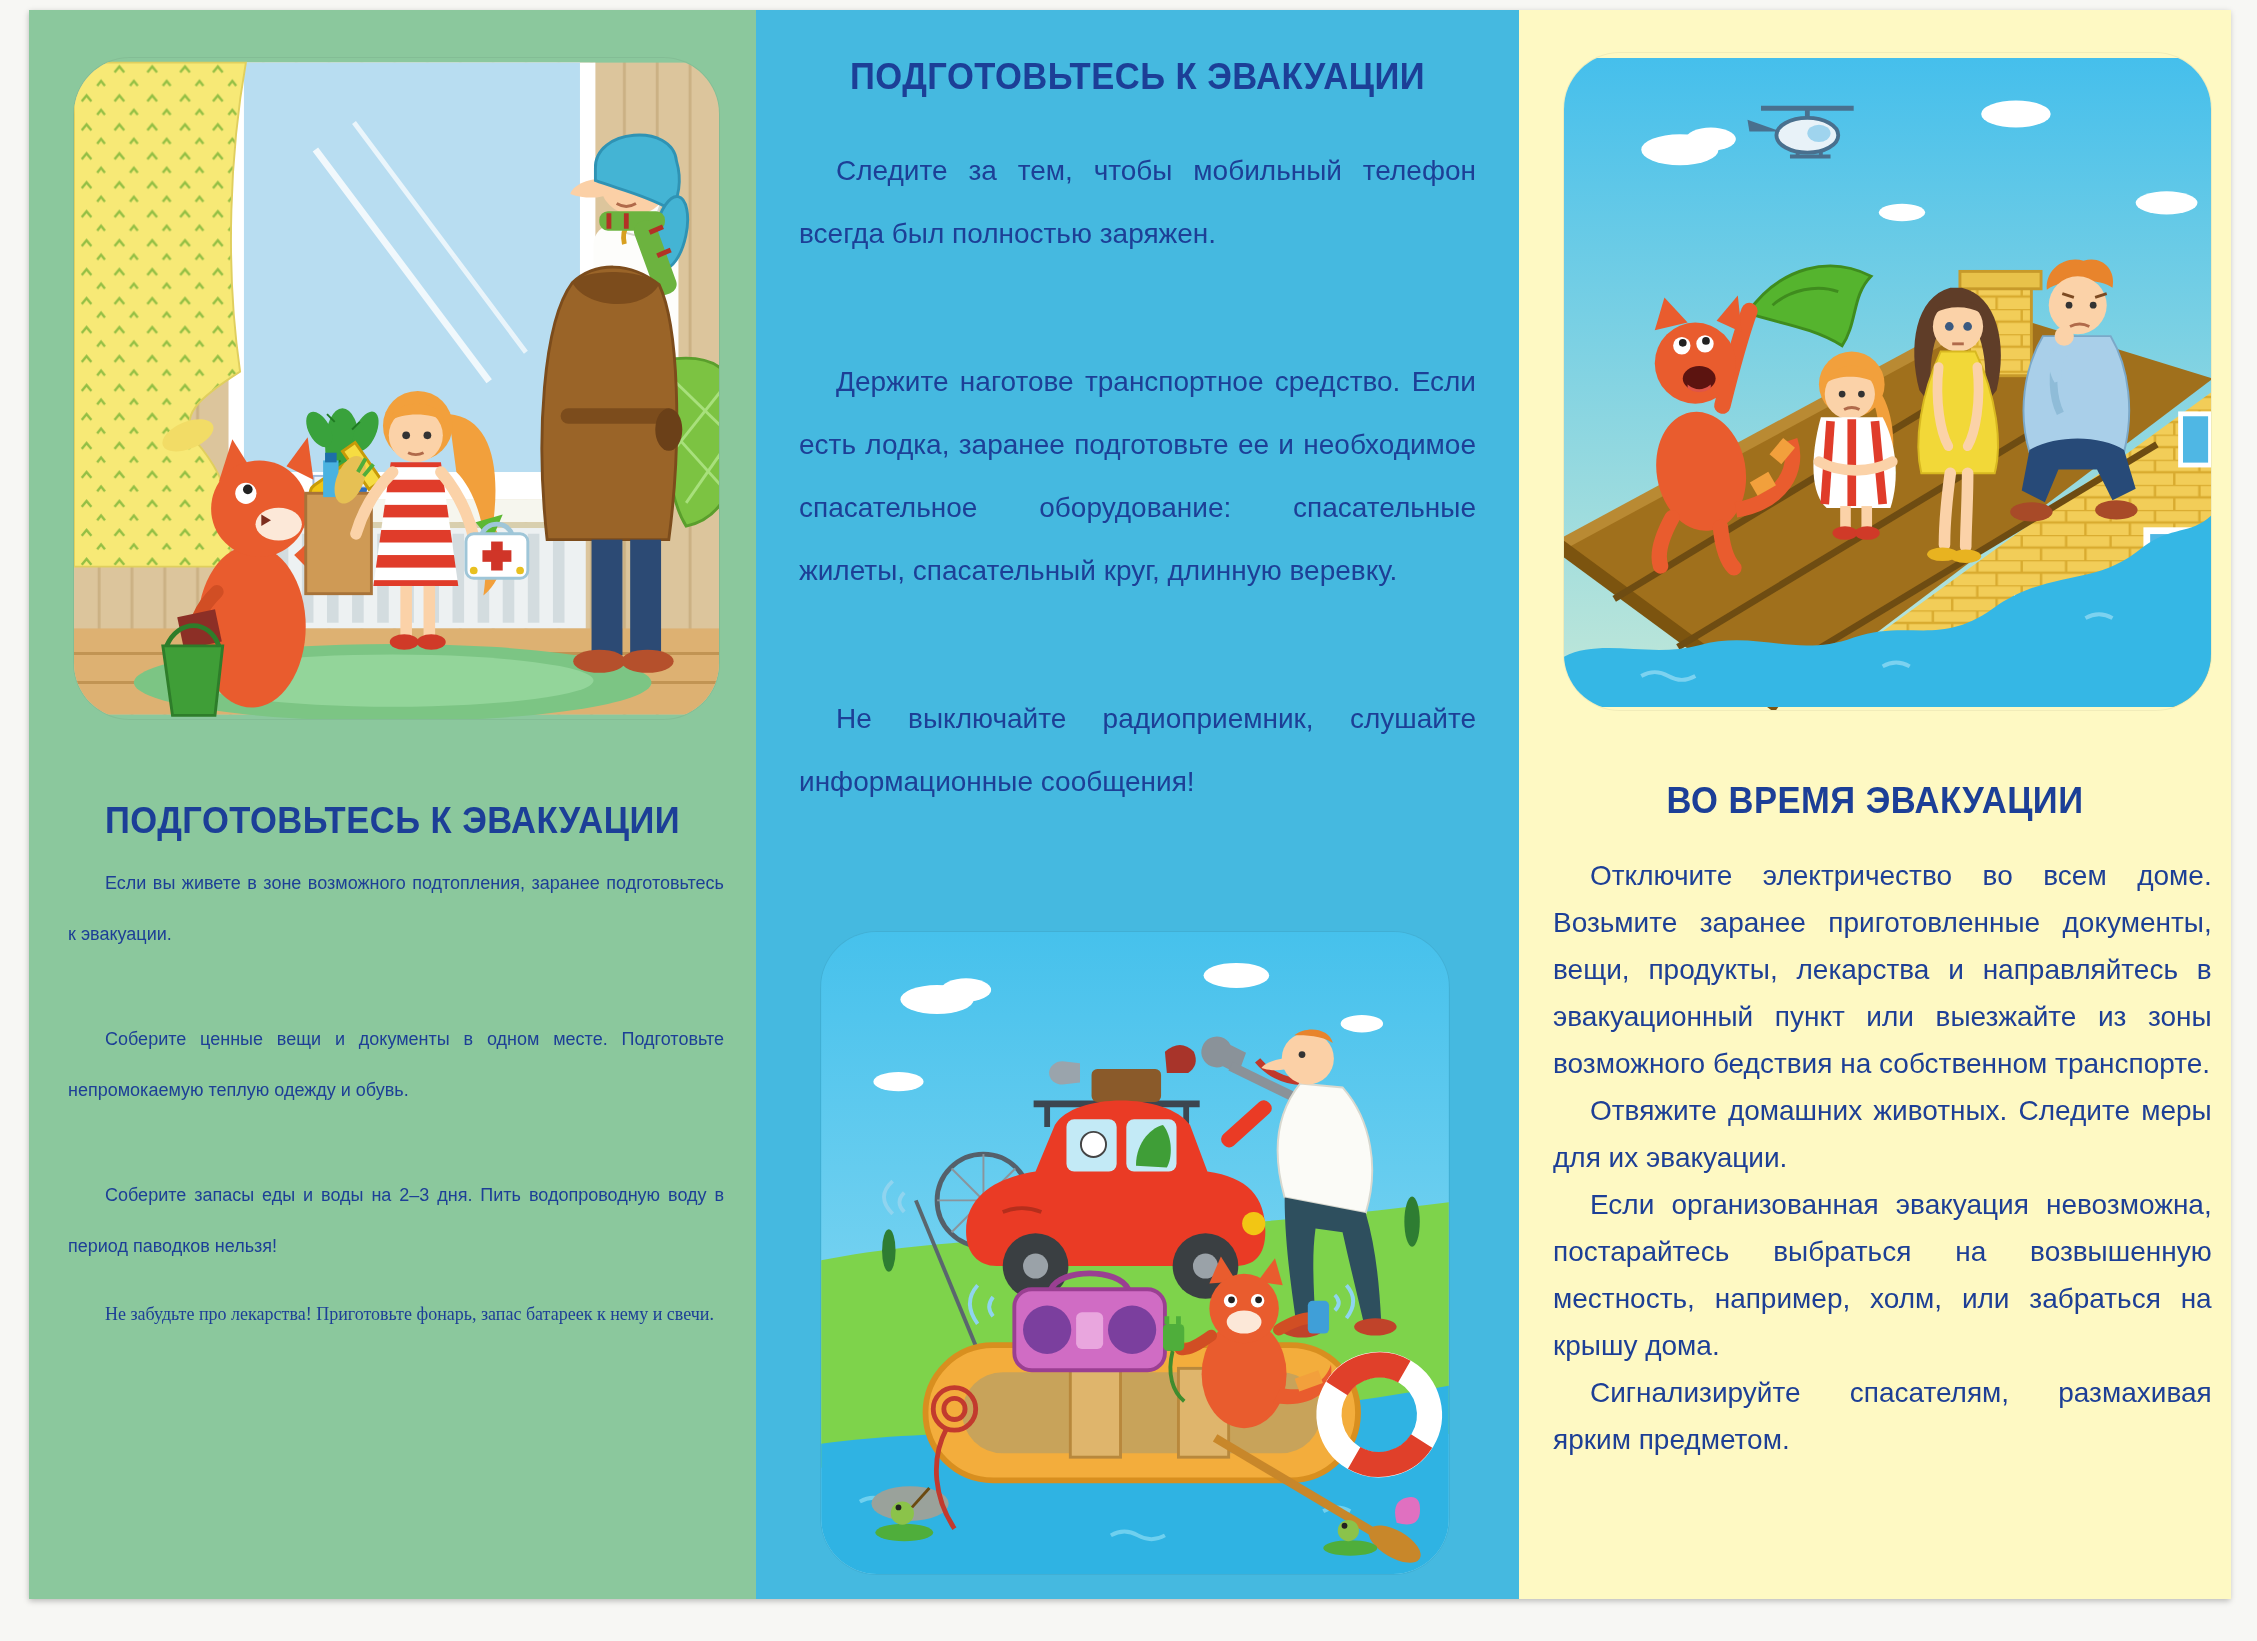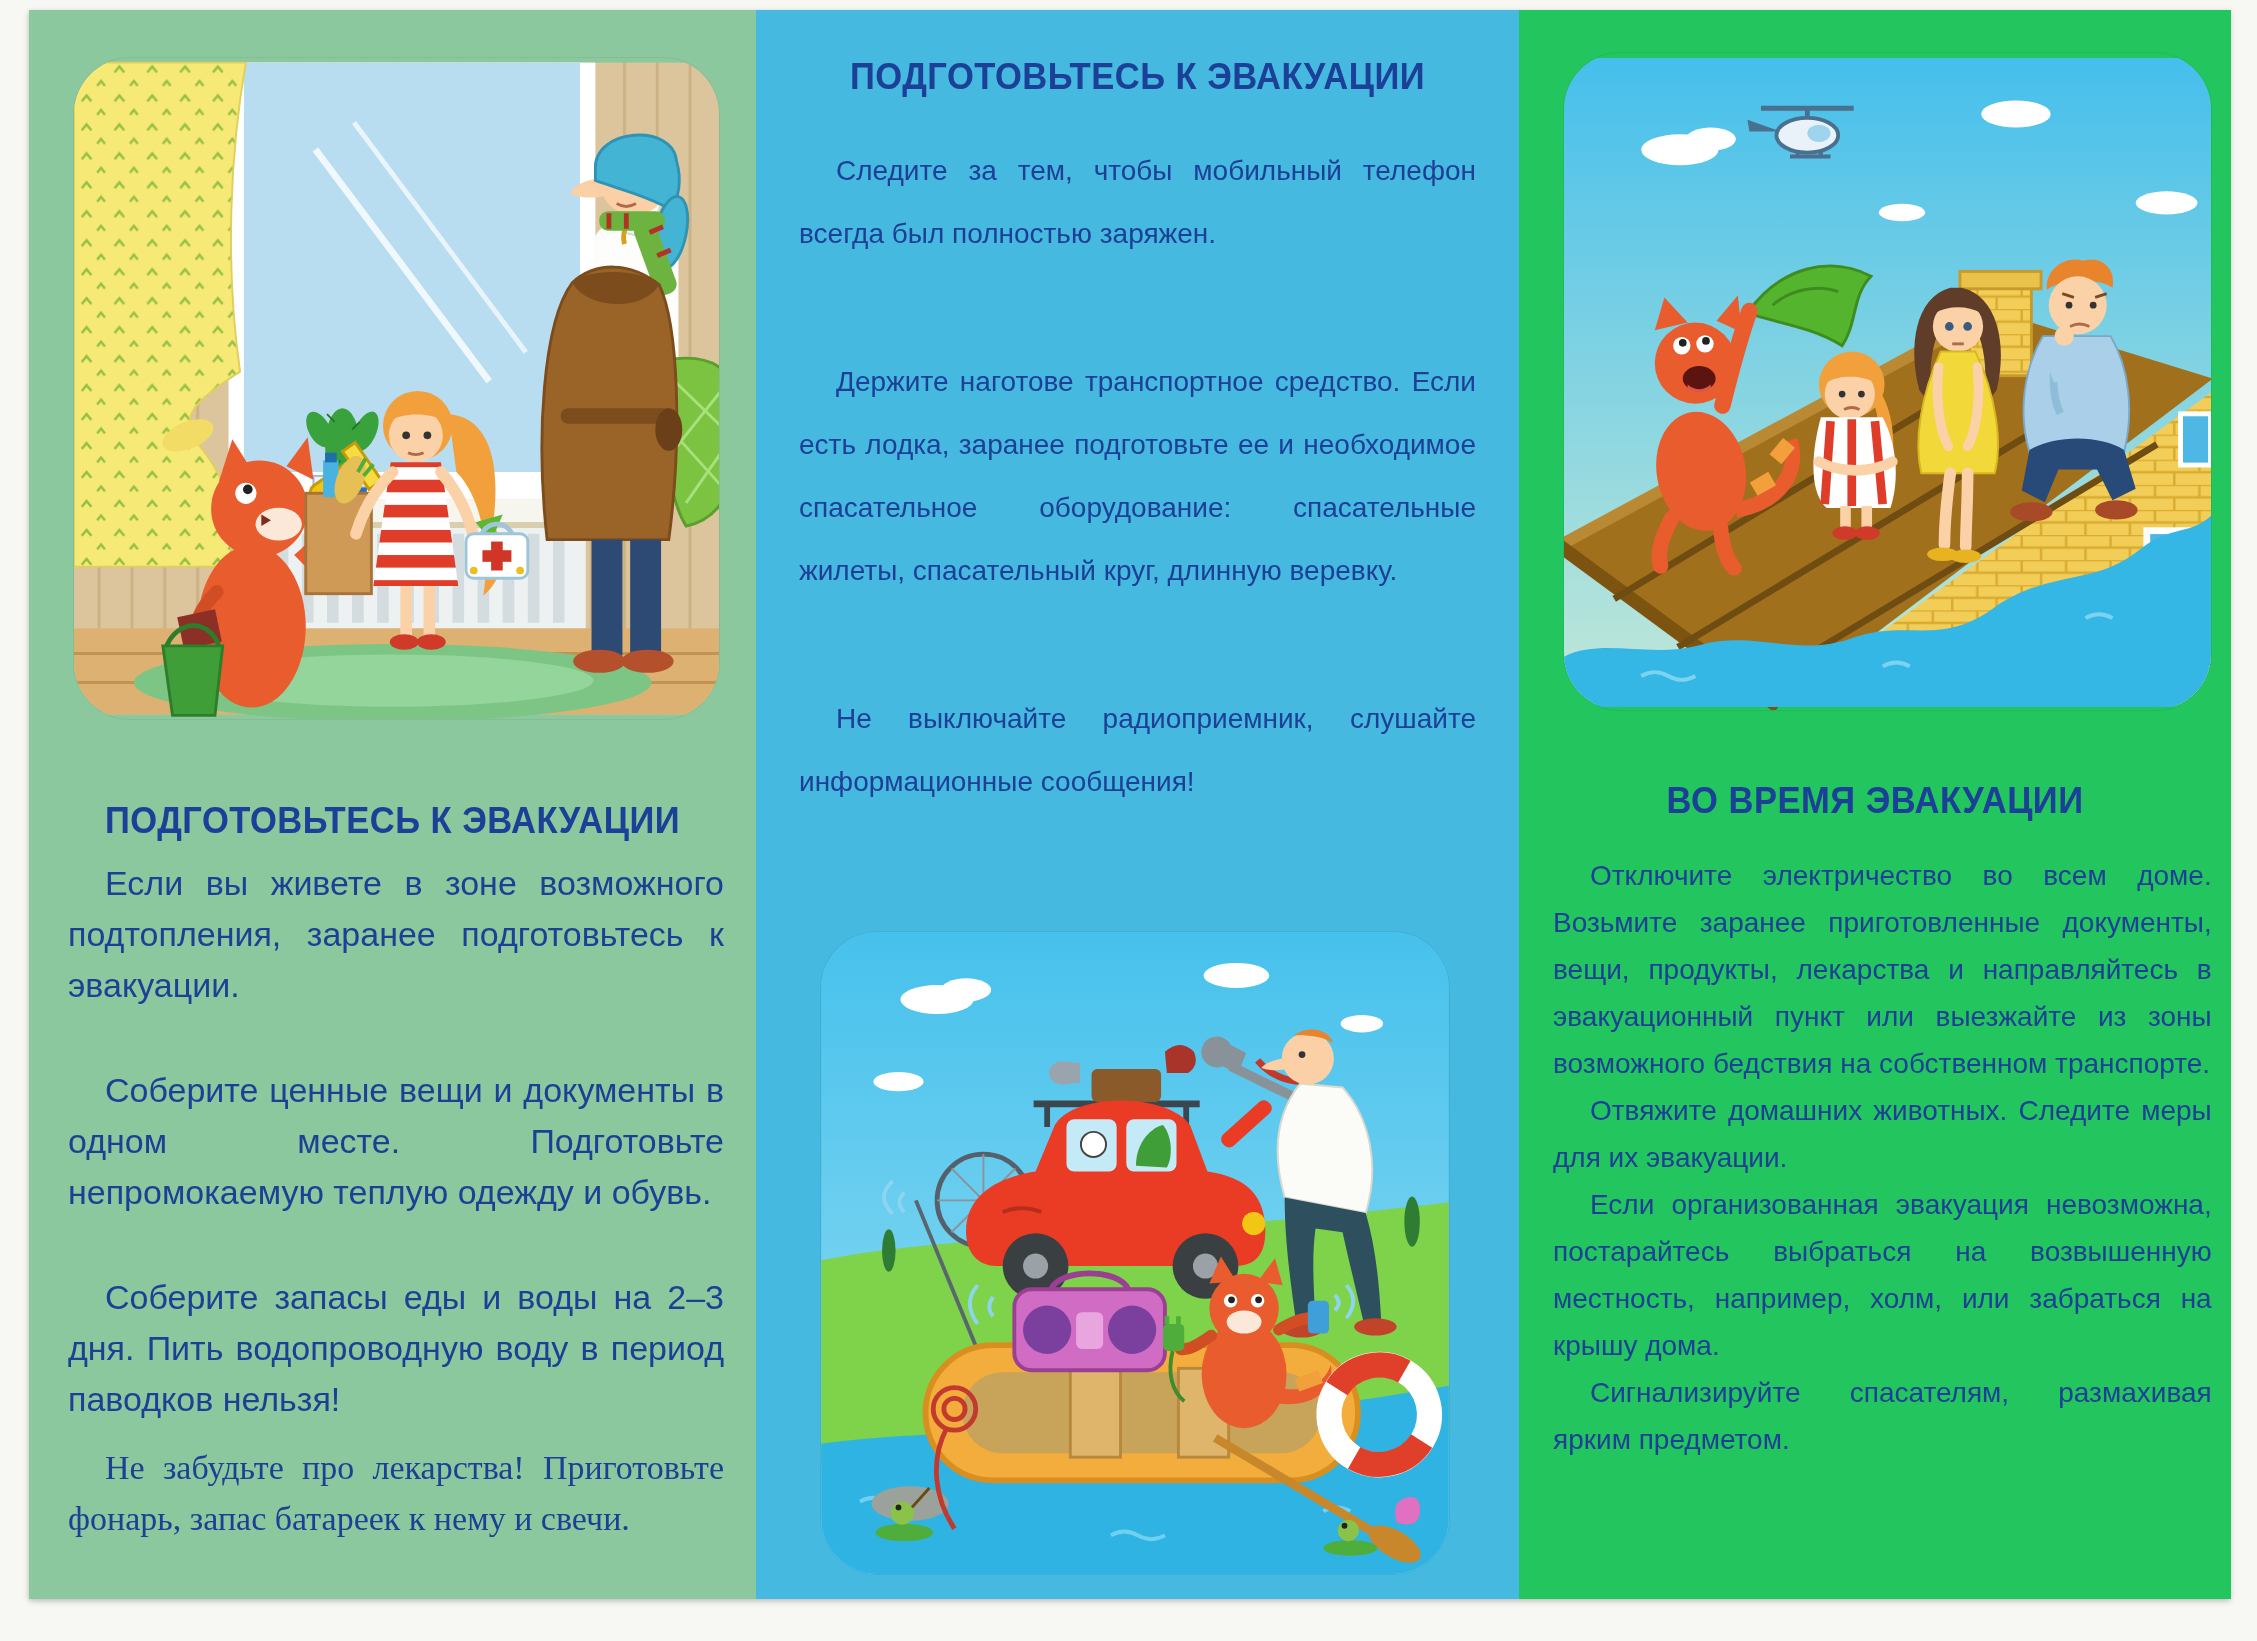--- a/index.html
+++ b/index.html
@@ -9,21 +9,21 @@
     font-family:"Liberation Sans","DejaVu Sans",sans-serif;
     overflow:hidden;
   }
   .page{
     position:absolute;left:29px;top:9.7px;width:2201px;height:1589px;
     box-shadow:0 1.9px 5.8px rgba(0,0,0,.25);
   }
   .panel{position:absolute;top:0;height:100%;}
   .panel.left  {left:0;     width:727px; background:#8bc89d;}
   .panel.middle{left:727px; width:763px; background:#45b9e0;}
-  .panel.right {left:1490px;width:712px; background:#22c55e;}
+  .panel.right {left:1490px;width:712px; background:#fef9c3;}
 
   .illo{
     position:absolute;border-radius:56px;overflow:hidden;
     box-shadow:0 0 0 1px rgba(0,0,0,.05);
   }
   .illo svg{display:block;width:100%;height:100%;}
   .illo-left  {left:45px;top:48px;width:645px;height:661px;}
   .illo-mid   {left:65px;top:922px;width:628px;height:642px;}
   .illo-right {left:45px;top:43px;width:647px;height:657px;}
 
@@ -31,21 +31,21 @@
     position:absolute;left:0;right:0;margin:0;text-align:center;
     color:#1c3f97;font-weight:bold;font-size:36px;letter-spacing:0.5px;
     transform:scaleX(.96);
   }
   .title-left {top:790px;}
   .title-mid  {top:46px;}
   .title-right{top:770px;}
 
   .textblock{position:absolute;color:#1d3f96;}
   .textblock p{margin:0;text-align:justify;text-indent:37px;}
-  .tb-left {left:39px;right:32px;top:848px; font-size:34px;line-height:51px;}
+  .tb-left {left:39px;right:32px;top:848px; font-size:18px;line-height:51px;}
   .tb-left p{margin-bottom:54px;}
   .tb-left p.tight{margin-bottom:17.4px;}
   .tb-left p:last-child{margin-bottom:0;font-family:Liberation Serif, serif;}
   .tb-mid  {left:43px;right:43px;top:129px; font-size:28px;line-height:63px;}
   .tb-mid p{margin-bottom:85px;}
   .tb-mid p:last-child{margin-bottom:0;}
   .tb-right{left:34px;right:19.3px;top:842px; font-size:28px;line-height:47px;}
   .tb-right p{margin-bottom:0;}
 </style>
 </head>

